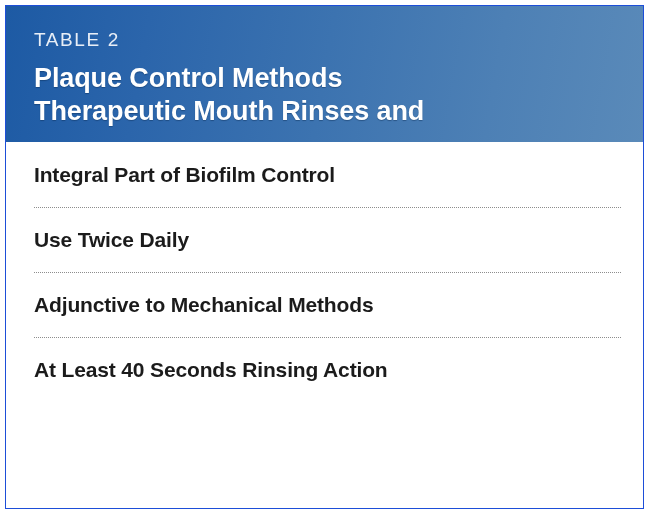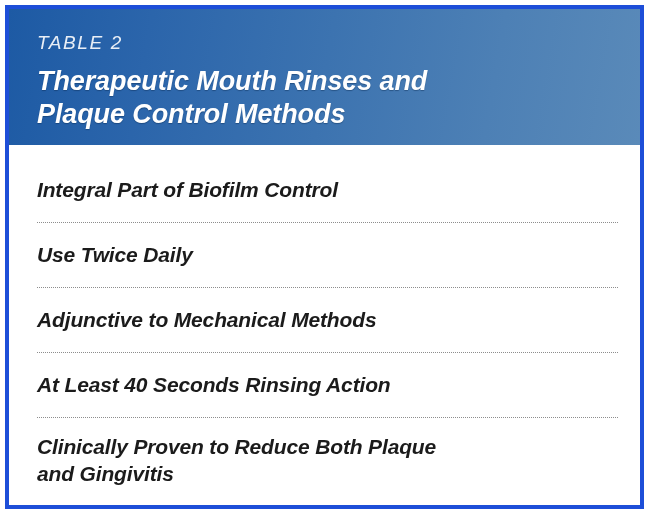--- a/index.html
+++ b/index.html
@@ -14,24 +14,23 @@
     -webkit-font-smoothing: antialiased;
   }
 
   #table-card {
     position: absolute;
     left: 5px;
     top: 5px;
     width: 639px;
     height: 504px;
     box-sizing: border-box;
-    border: 4px solid #1d4ed8;
+    border: 1px solid #1d4ed8;
     background: #ffffff;
     overflow: hidden;
-    font-style: italic;
   }
 
   
   #table-header {
     position: relative;
     height: 136px;
     box-sizing: border-box;
     background: linear-gradient(100deg, #1d5aa4 0%, #2b65ab 22%, #3c73b0 50%, #4d80b5 76%, #5a8ab9 100%);
     padding: 24px 0 0 28px;
   }
@@ -58,21 +57,20 @@
   #table-title .title-line {
     display: block;
     white-space: nowrap;
   }
 
   
   #table-body {
     position: relative;
     background: #ffffff;
     padding: 0 22px 0 28px;
-    margin-top: 12px;
   }
 
   .table-row {
     position: relative;
     display: flex;
     align-items: center;
     box-sizing: border-box;
     height: 65px;
     color: #1b1b1b;
     font-size: 21px;
@@ -101,22 +99,22 @@
   }
 </style>
 </head>
 <body>
 
 <div id="table-card">
 
   <div id="table-header">
     <div id="table-eyebrow">TABLE 2</div>
     <div id="table-title">
+      <span class="title-line">Plaque Control Methods</span>
       <span class="title-line">Therapeutic Mouth Rinses and</span>
-      <span class="title-line">Plaque Control Methods</span>
     </div>
   </div>
 
   <div id="table-body">
 
     <div class="table-row">
       <div class="row-text">
         <span class="line">Integral Part of Biofilm Control</span>
       </div>
     </div>
@@ -132,21 +130,15 @@
         <span class="line">Adjunctive to Mechanical Methods</span>
       </div>
     </div>
 
     <div class="table-row">
       <div class="row-text">
         <span class="line">At Least 40 Seconds Rinsing Action</span>
       </div>
     </div>
 
-    <div class="table-row two-line">
-      <div class="row-text">
-        <span class="line">Clinically Proven to Reduce Both Plaque</span>
-        <span class="line">and Gingivitis</span>
-      </div>
-    </div>
 
   </div>
 </div>
 
 </body></html>

